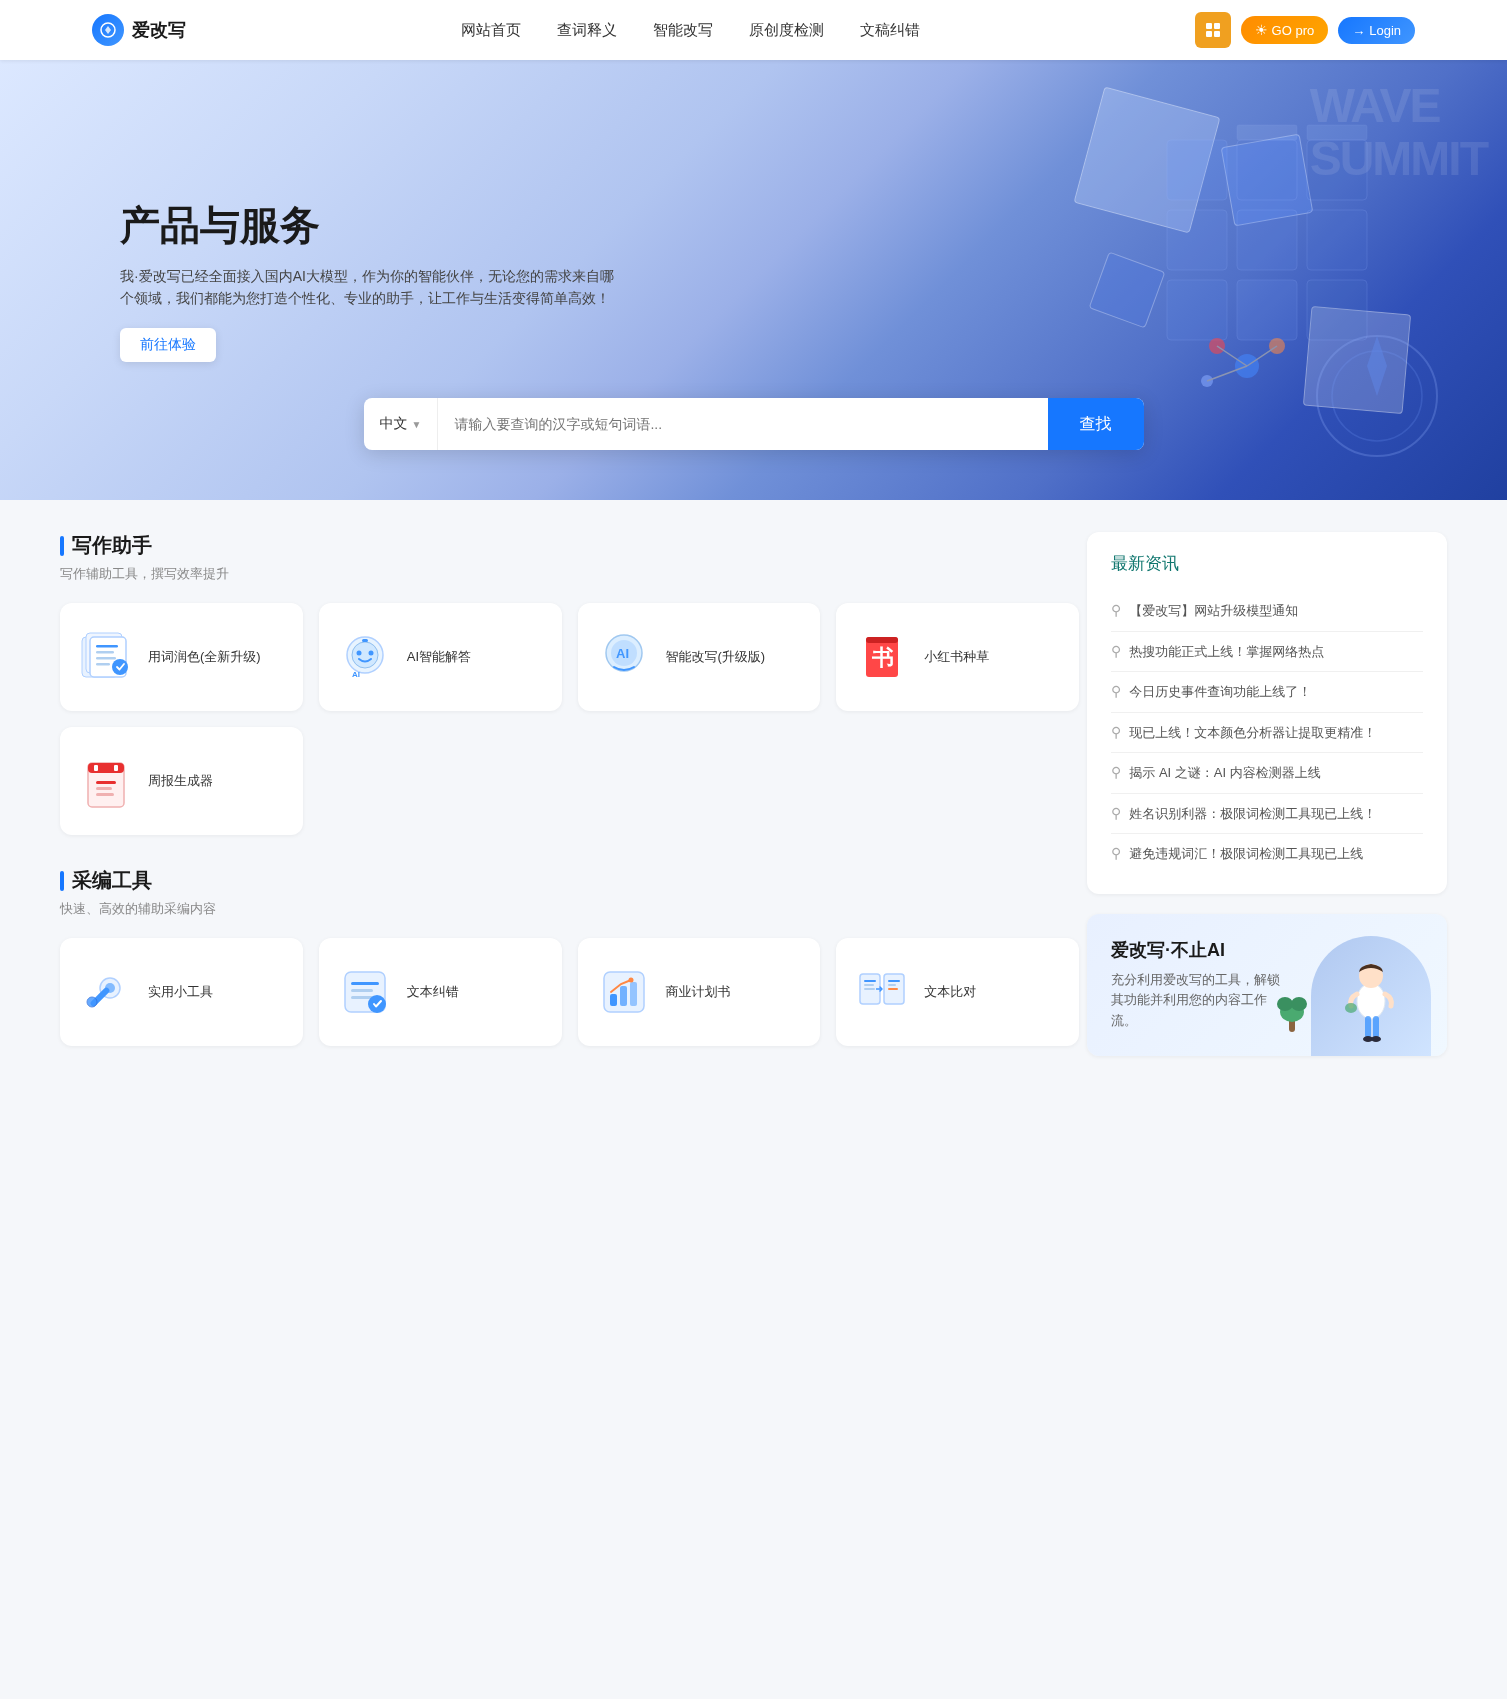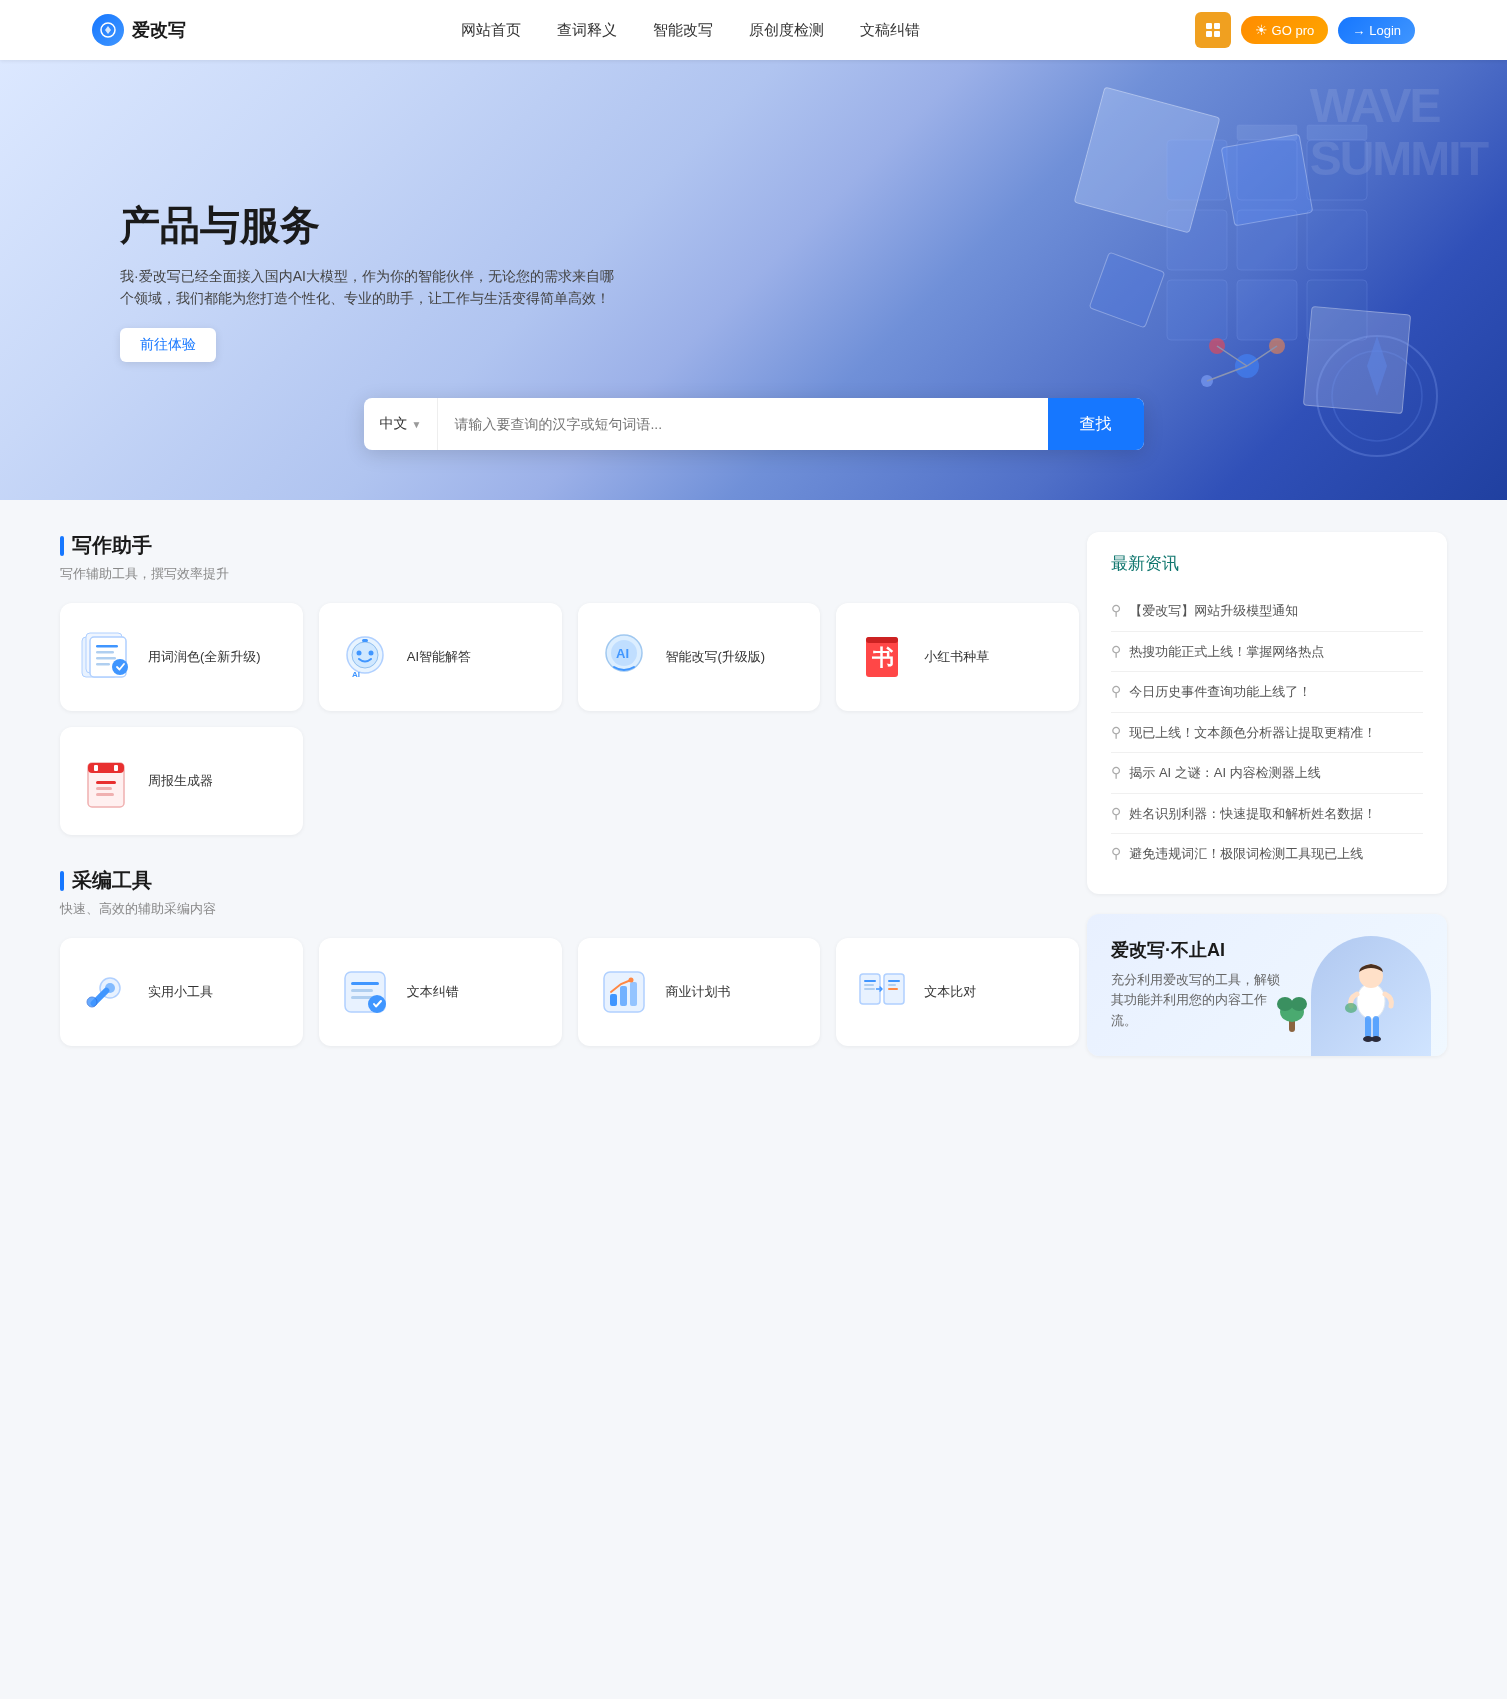--- a/index.html
+++ b/index.html
@@ -435,21 +435,21 @@
       <div class="news-item">
         <span class="news-link-icon">⚲</span>
         <span class="news-text">现已上线！文本颜色分析器让提取更精准！</span>
       </div>
       <div class="news-item">
         <span class="news-link-icon">⚲</span>
         <span class="news-text">揭示 AI 之谜：AI 内容检测器上线</span>
       </div>
       <div class="news-item">
         <span class="news-link-icon">⚲</span>
-        <span class="news-text">姓名识别利器：快速提取和解析姓名数据！</span>
+        <span class="news-text">姓名识别利器：极限词检测工具现已上线！</span>
       </div>
       <div class="news-item">
         <span class="news-link-icon">⚲</span>
         <span class="news-text">避免违规词汇！极限词检测工具现已上线</span>
       </div>
     </div>
 
     <div class="promo-section">
       <h3 class="promo-title">爱改写·不止AI</h3>
       <p class="promo-desc">充分利用爱改写的工具，解锁其功能并利用您的内容工作流。</p>

